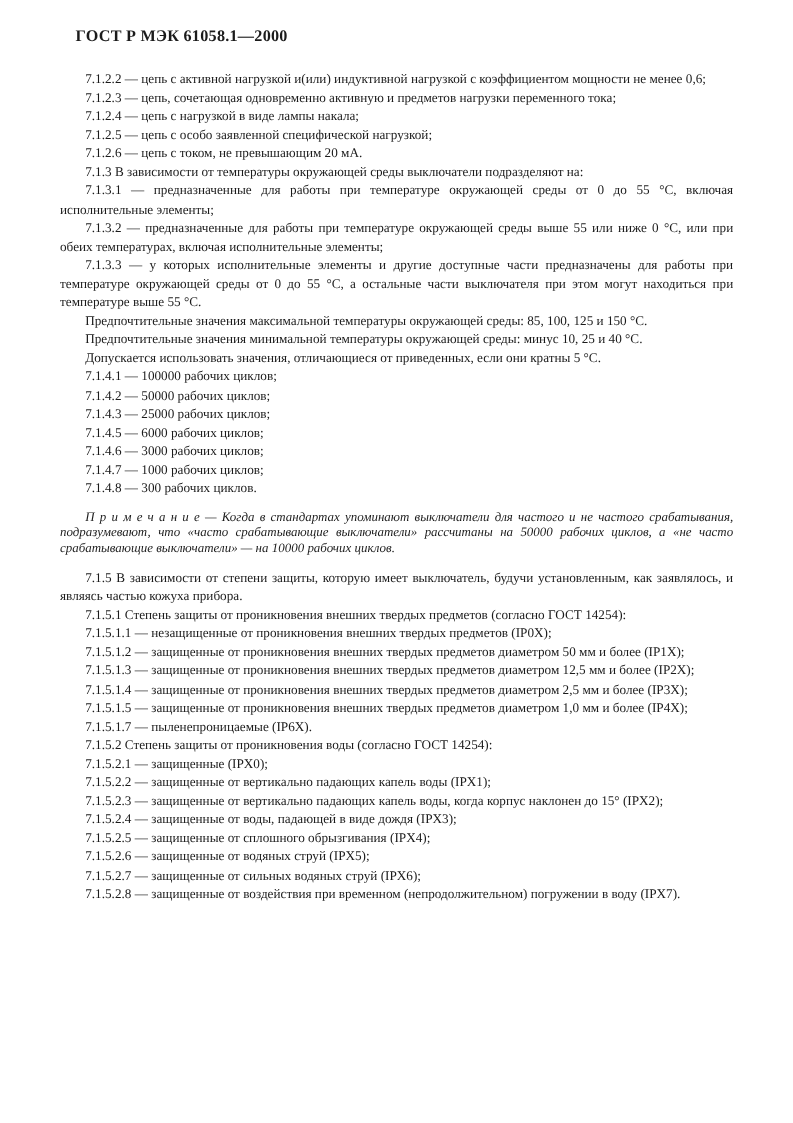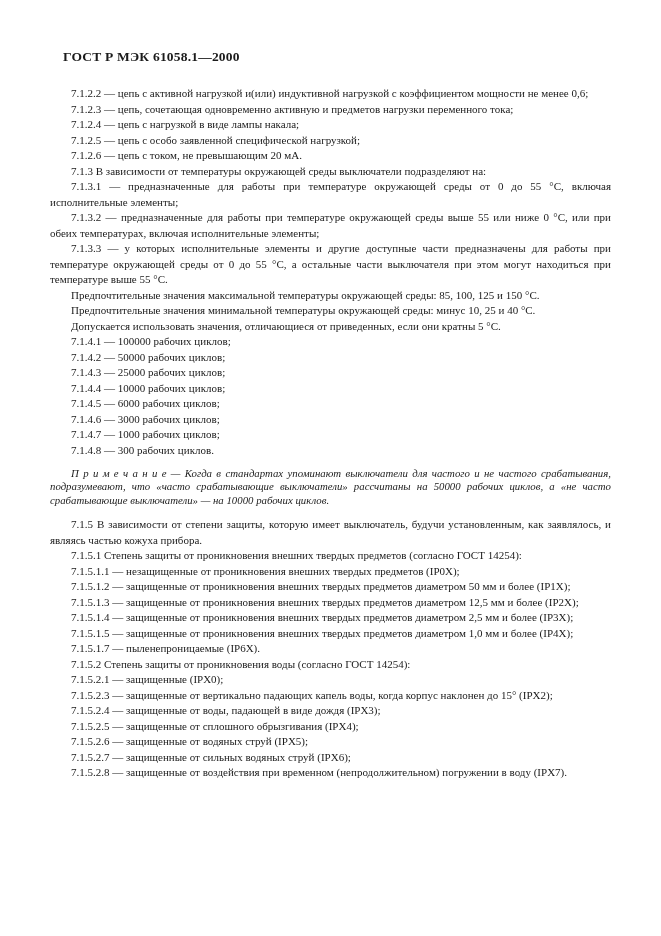--- a/index.html
+++ b/index.html
@@ -7,21 +7,21 @@
     padding: 0;
     background: #ffffff;
   }
   .page {
     position: relative;
     width: 661px;
     height: 936px;
     margin: 0 auto;
     background: #ffffff;
     box-sizing: border-box;
-    padding: 49px 50px 0 50px;
+    padding: 22px 50px 0 50px;
     font-family: "Liberation Serif", "DejaVu Serif", serif;
     color: #1b1b1b;
     overflow: hidden;
   }
   .doc-header {
     font-size: 13.5px;
     font-weight: bold;
     letter-spacing: 0.2px;
     margin-left: 13px;
     margin-bottom: 21px;
@@ -56,36 +56,36 @@
       <p class="para body">7.1.3  В зависимости от температуры окружающей среды выключатели подразделяют на:</p>
       <p class="para body">7.1.3.1 — предназначенные для работы при температуре окружающей среды от 0 до 55 °С, включая исполнительные элементы;</p>
       <p class="para body">7.1.3.2 — предназначенные для работы при температуре окружающей среды выше 55 или ниже 0 °С, или при обеих температурах, включая исполнительные элементы;</p>
       <p class="para body">7.1.3.3 — у которых исполнительные элементы и другие доступные части предназначены для работы при температуре окружающей среды от 0 до 55 °С, а остальные части выключателя при этом могут находиться при температуре выше 55 °С.</p>
       <p class="para body">Предпочтительные значения максимальной температуры окружающей среды: 85, 100, 125 и 150 °С.</p>
       <p class="para body">Предпочтительные значения минимальной температуры окружающей среды: минус 10, 25 и 40 °С.</p>
       <p class="para body">Допускается использовать значения, отличающиеся от приведенных, если они кратны 5 °С.</p>
       <p class="para body">7.1.4.1 — 100000 рабочих циклов;</p>
       <p class="para body">7.1.4.2 — 50000 рабочих циклов;</p>
       <p class="para body">7.1.4.3 — 25000 рабочих циклов;</p>
-      <p class="para body">7.1.4.4 — 10000 рабочих циклов;</p>
       <p class="para body">7.1.4.5 — 6000 рабочих циклов;</p>
       <p class="para body">7.1.4.6 — 3000 рабочих циклов;</p>
       <p class="para body">7.1.4.7 — 1000 рабочих циклов;</p>
       <p class="para body">7.1.4.8 — 300 рабочих циклов.</p>
       <p class="para note">П р и м е ч а н и е  — Когда в стандартах упоминают выключатели для частого и не частого срабатывания, подразумевают, что «часто срабатывающие выключатели» рассчитаны на 50000 рабочих циклов, а «не часто срабатывающие выключатели» — на 10000 рабочих циклов.</p>
       <p class="para body">7.1.5  В зависимости от степени защиты, которую имеет выключатель, будучи установленным, как заявлялось, и являясь частью кожуха прибора.</p>
       <p class="para body">7.1.5.1  Степень защиты от проникновения внешних твердых предметов (согласно ГОСТ 14254):</p>
       <p class="para body">7.1.5.1.1 — незащищенные от проникновения внешних твердых предметов (IP0X);</p>
       <p class="para body">7.1.5.1.2 — защищенные от проникновения внешних твердых предметов диаметром 50 мм и более (IP1X);</p>
       <p class="para body">7.1.5.1.3 — защищенные от проникновения внешних твердых предметов диаметром 12,5 мм и более (IP2X);</p>
       <p class="para body">7.1.5.1.4 — защищенные от проникновения внешних твердых предметов диаметром 2,5 мм и более (IP3X);</p>
       <p class="para body">7.1.5.1.5 — защищенные от проникновения внешних твердых предметов диаметром 1,0 мм и более (IP4X);</p>
       <p class="para body">7.1.5.1.7 — пыленепроницаемые (IP6X).</p>
       <p class="para body">7.1.5.2  Степень защиты от проникновения воды (согласно ГОСТ 14254):</p>
       <p class="para body">7.1.5.2.1 — защищенные (IPX0);</p>
+      <p class="para body">7.1.5.2.2 — защищенные от вертикально падающих капель воды (IPX1);</p>
       <p class="para body">7.1.5.2.3 — защищенные от вертикально падающих капель воды, когда корпус наклонен до 15° (IPX2);</p>
       <p class="para body">7.1.5.2.4 — защищенные от воды, падающей в виде дождя (IPX3);</p>
       <p class="para body">7.1.5.2.5 — защищенные от сплошного обрызгивания (IPX4);</p>
       <p class="para body">7.1.5.2.6 — защищенные от водяных струй (IPX5);</p>
       <p class="para body">7.1.5.2.7 — защищенные от сильных водяных струй (IPX6);</p>
       <p class="para body">7.1.5.2.8 — защищенные от воздействия при временном (непродолжительном) погружении в воду (IPX7).</p>
     </div>
 
 </div>
 

